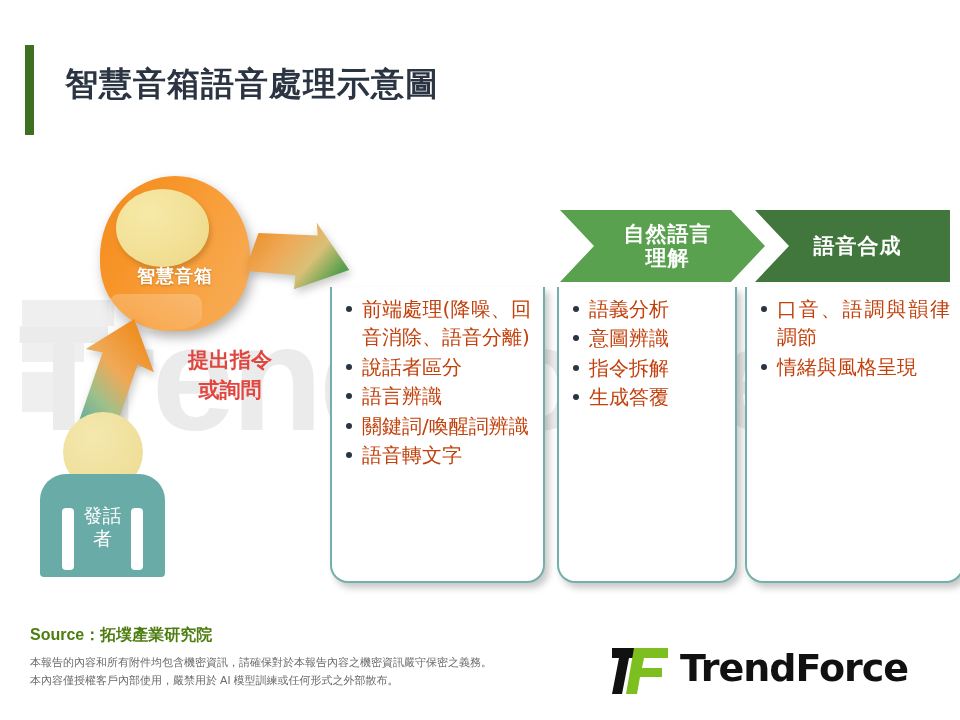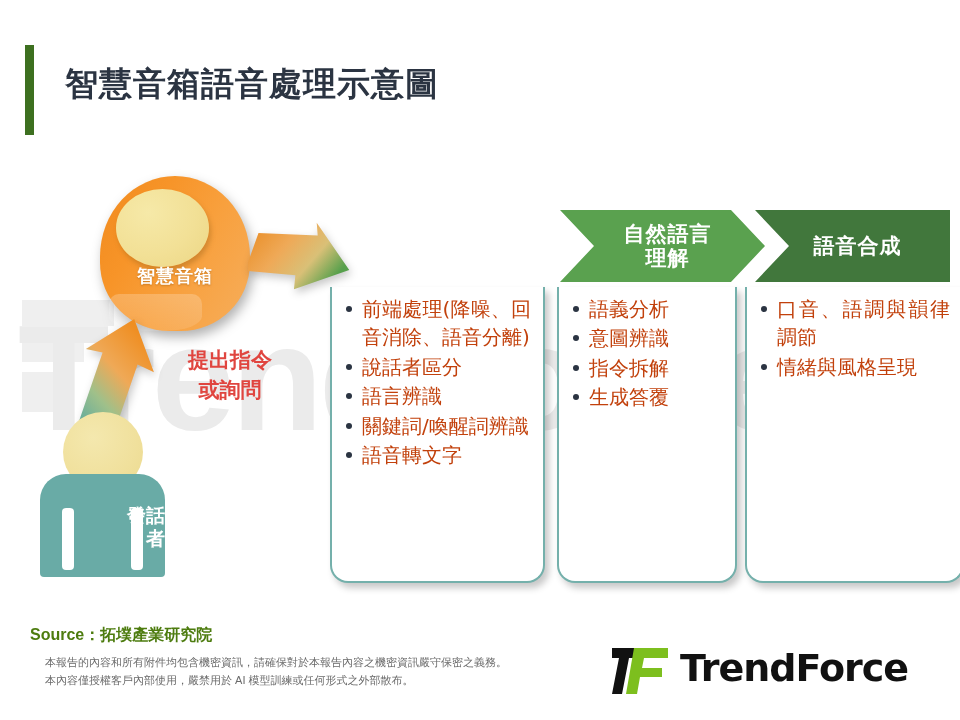--- a/index.html
+++ b/index.html
@@ -95,22 +95,22 @@
     position:absolute;left:0;top:62px;width:125px;height:103px;
     background:#69aba6;
     border-radius:26px 26px 4px 4px;
   }
   .person-body i{
     position:absolute;top:34px;width:12px;height:62px;background:#ffffff;border-radius:4px;
   }
   .person-body i.l{left:22px;}
   .person-body i.r{right:22px;}
   .person-label{
-    position:absolute;left:0;right:0;top:92px;text-align:right;
-    color:#ffffff;font-size:19px;font-weight:bold;line-height:1.22;z-index:5;
+    position:absolute;left:0;right:0;top:92px;text-align:center;
+    color:#ffffff;font-size:19px;font-weight:normal;line-height:1.22;z-index:5;
   }
 
   
   .prompt{
     position:absolute;left:150px;top:345px;width:160px;
     text-align:center;color:#e0453f;font-size:21px;font-weight:bold;
     line-height:1.45;z-index:5;
   }
 
   
@@ -157,21 +157,21 @@
     width:6px;height:6px;border-radius:50%;background:#2b3442;
   }
   .card.k1 li.just,.card.k3 li{text-align:justify;text-align-last:left;}
 
   
   .src{
     position:absolute;left:30px;top:625px;
     font-size:16px;font-weight:bold;color:#4d7c0f;z-index:3;
   }
   .disc{
-    position:absolute;left:45px;top:653px;
+    position:absolute;left:30px;top:653px;
     font-size:11px;color:#6a6a6a;line-height:1.65;z-index:3;
   }
 
   
   .logo{position:absolute;left:612px;top:648px;width:320px;height:48px;z-index:3;}
   .logo-txt{
     position:absolute;left:68px;top:-2px;
     font-size:38px;font-weight:bold;color:#111111;letter-spacing:-1px;
     font-family:"DejaVu Sans","Liberation Sans",sans-serif;
   }

